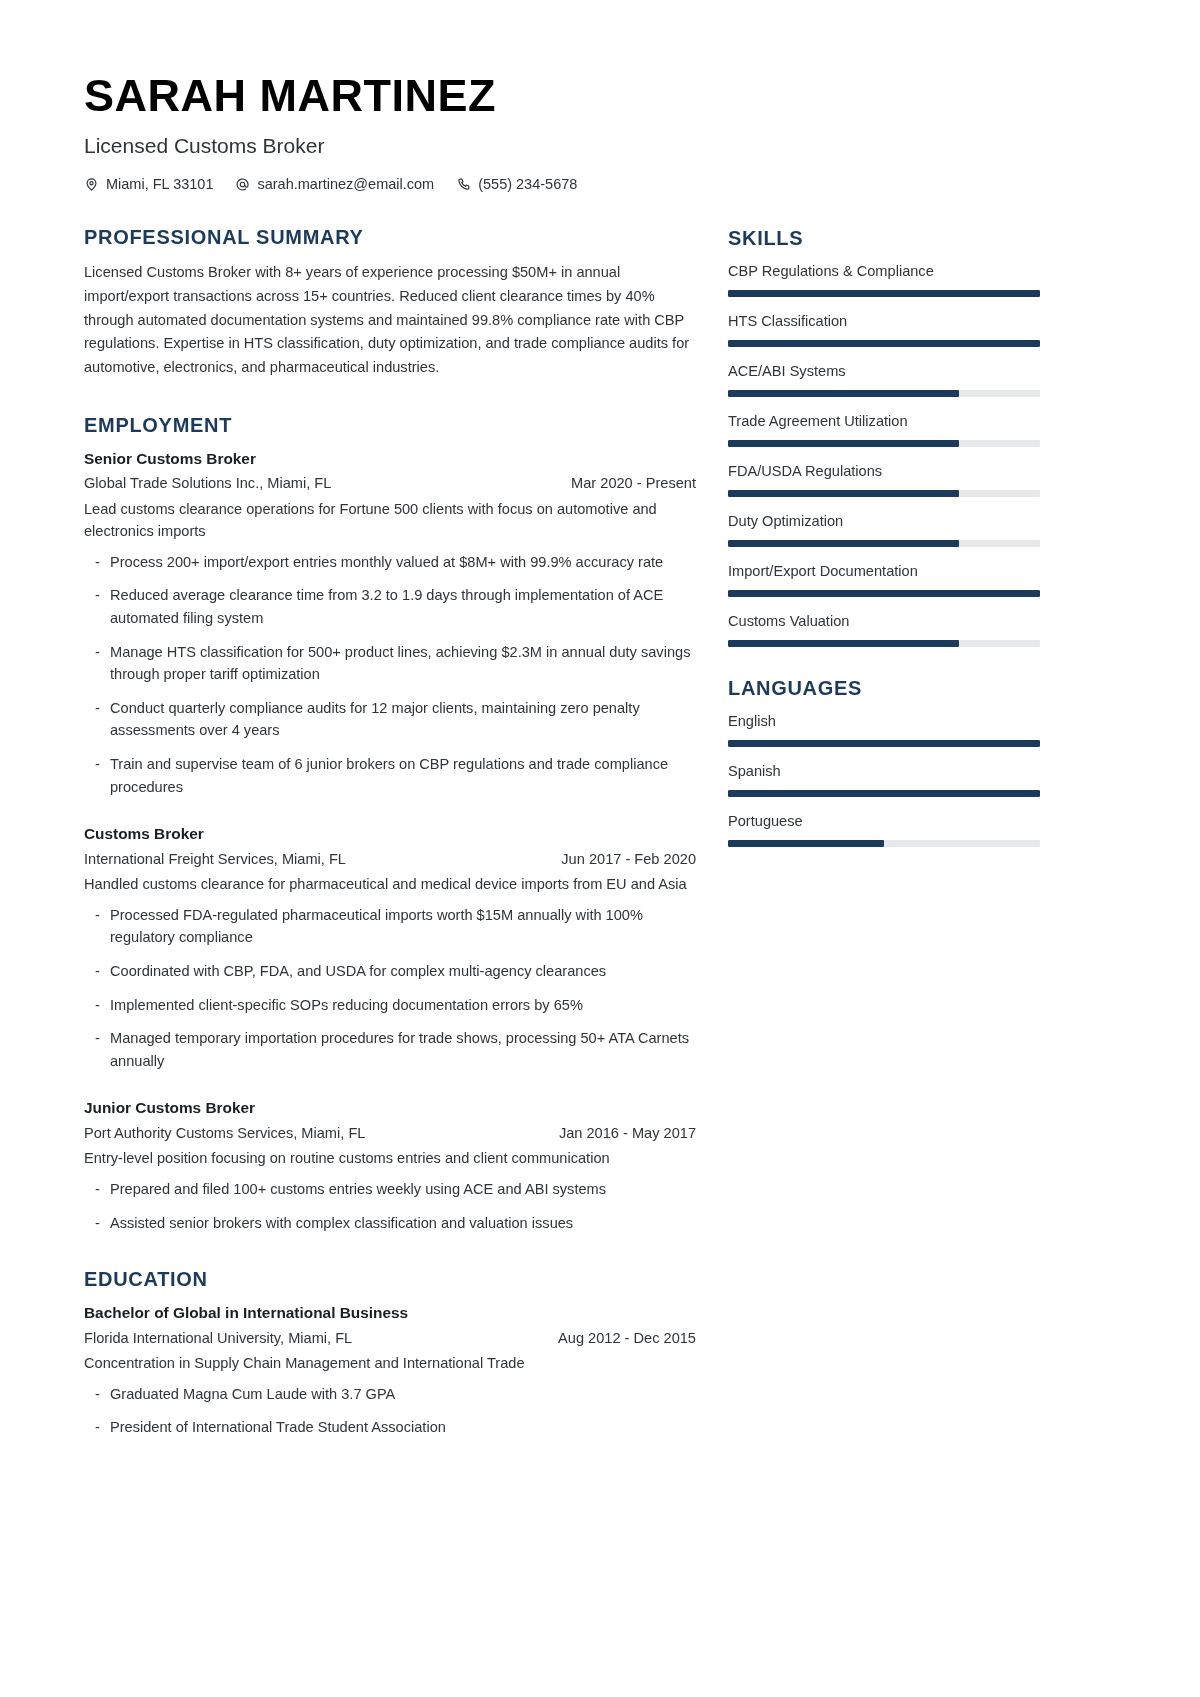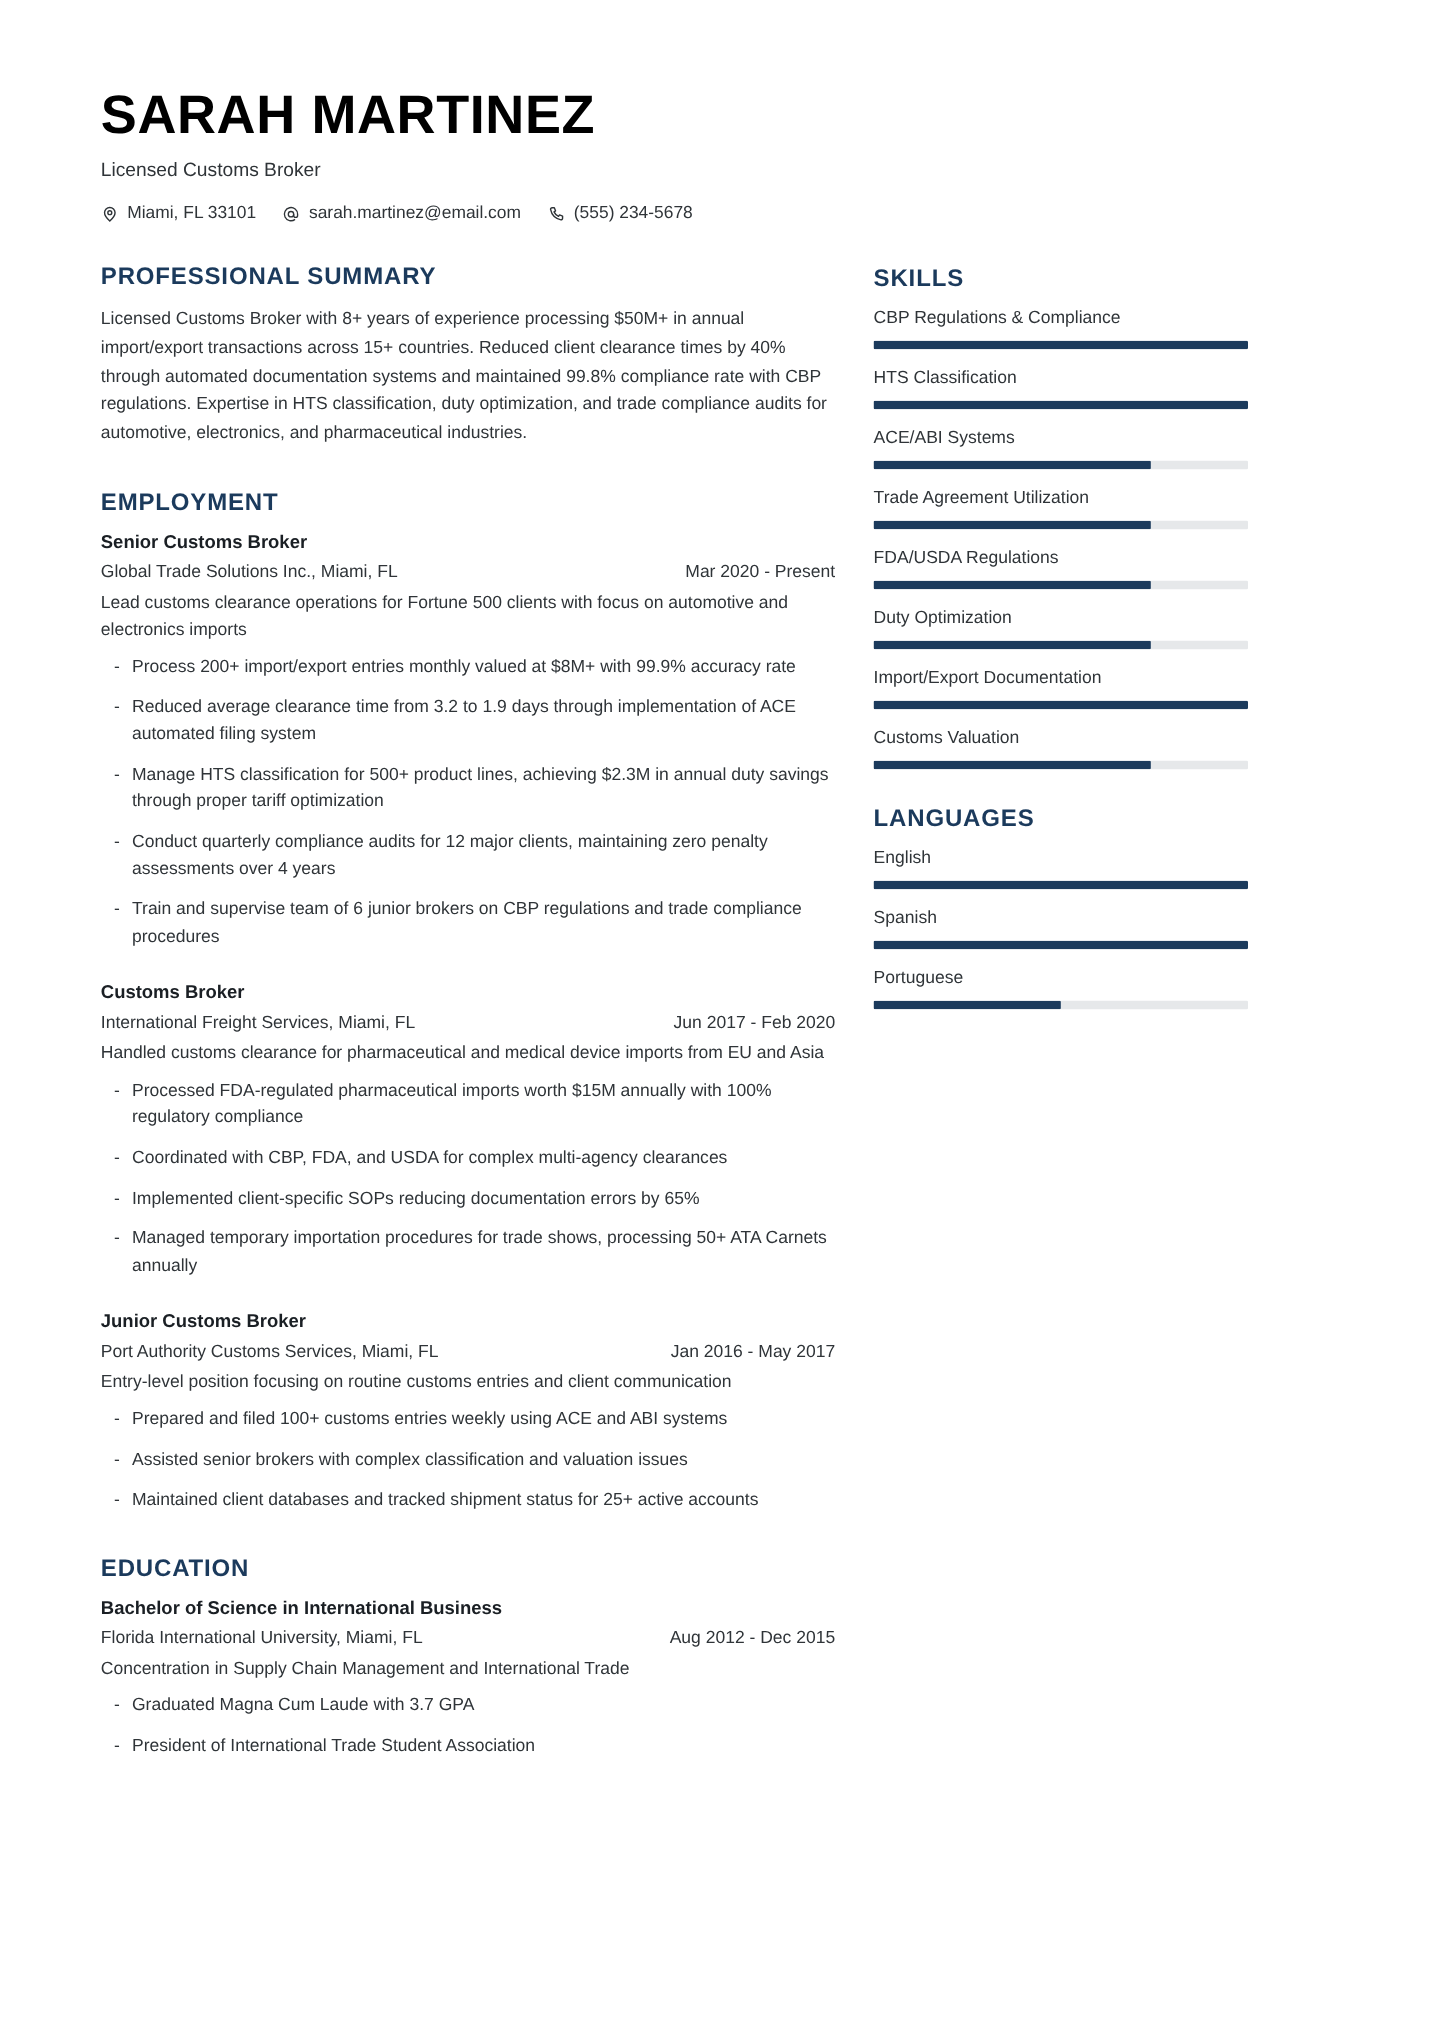--- a/index.html
+++ b/index.html
@@ -23,21 +23,21 @@
   .header { margin-bottom: 34px; }
   .name {
     font-size: 45px;
     font-weight: bold;
     letter-spacing: 0.5px;
     color: #000000;
     line-height: 1.05;
     margin: 0 0 14px 0;
   }
   .title {
-    font-size: 16px;
+    font-size: 21px;
     color: #2f3438;
     font-weight: normal;
     margin: 0 0 18px 0;
     line-height: 1.2;
   }
   .contact {
     display: flex;
     align-items: center;
     gap: 22px;
     font-size: 14.5px;
@@ -243,31 +243,30 @@
             <div class="entry">
               <div class="entry-role">Junior Customs Broker</div>
               <div class="entry-meta">
                 <span class="entry-org">Port Authority Customs Services, Miami, FL</span>
                 <span class="entry-dates">Jan 2016 - May 2017</span>
               </div>
               <div class="entry-desc">Entry-level position focusing on routine customs entries and client communication</div>
               <ul class="bullets">
                 <li>Prepared and filed 100+ customs entries weekly using ACE and ABI systems</li>
                 <li>Assisted senior brokers with complex classification and valuation issues</li>
-                <li>Maintained client databases and tracked shipment status for 25+ active accounts</li>
               </ul>
             </div>
           </div>
       </div>
 
       <div class="section">
         <h2 class="sec-head">EDUCATION</h2>
         <div id="education-entries">
             <div class="entry">
-              <div class="entry-role">Bachelor of Science in International Business</div>
+              <div class="entry-role">Bachelor of Global in International Business</div>
               <div class="entry-meta">
                 <span class="entry-org">Florida International University, Miami, FL</span>
                 <span class="entry-dates">Aug 2012 - Dec 2015</span>
               </div>
               <div class="entry-desc">Concentration in Supply Chain Management and International Trade</div>
               <ul class="bullets">
                 <li>Graduated Magna Cum Laude with 3.7 GPA</li>
                 <li>President of International Trade Student Association</li>
               </ul>
             </div>

